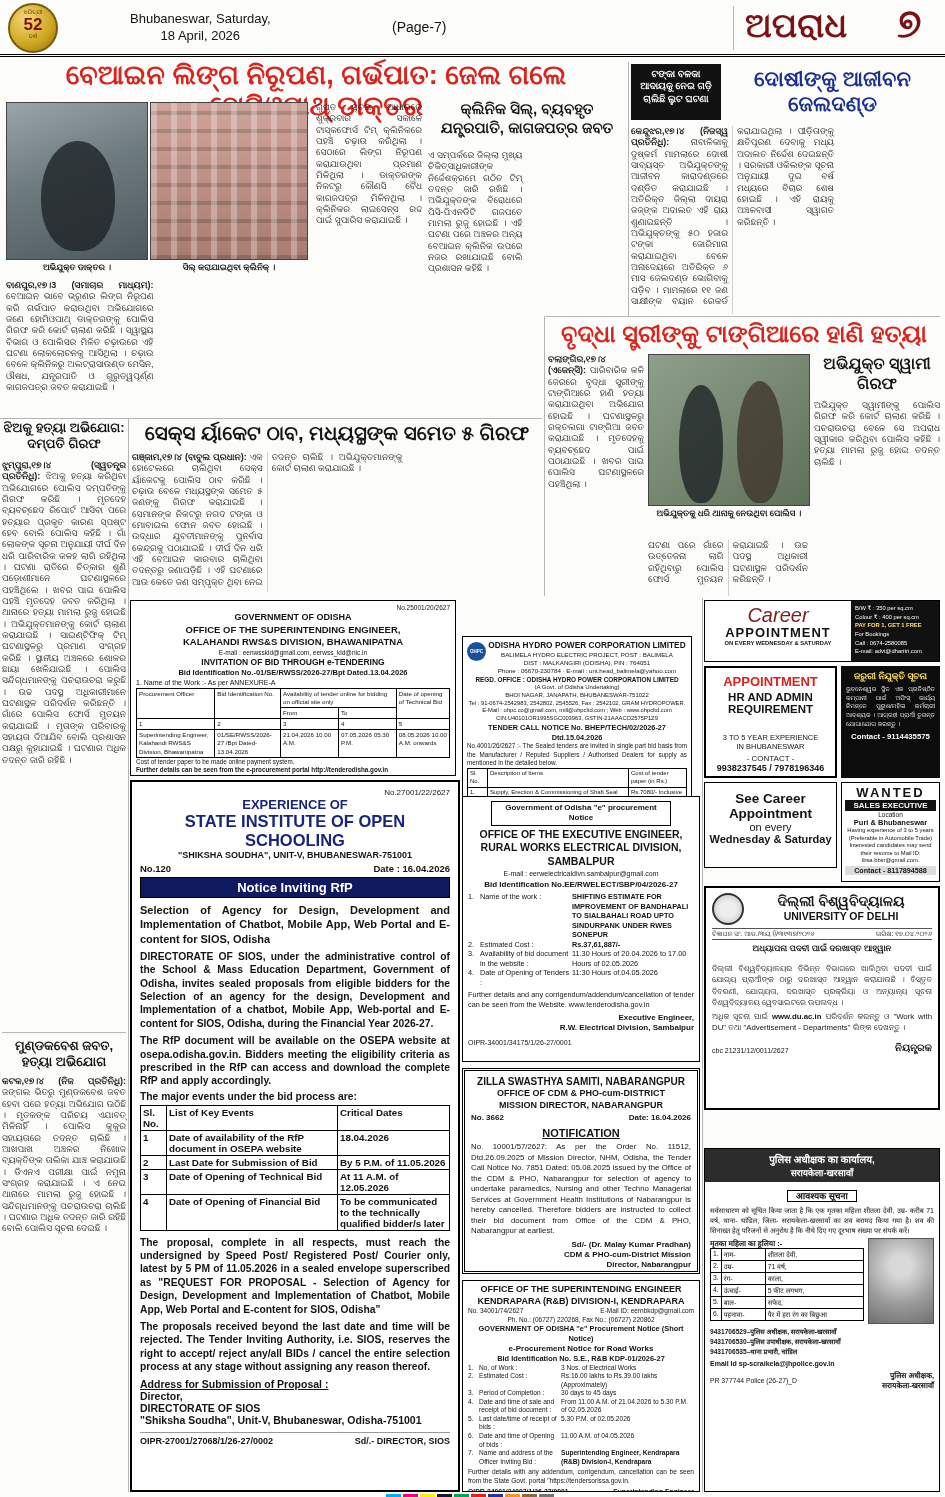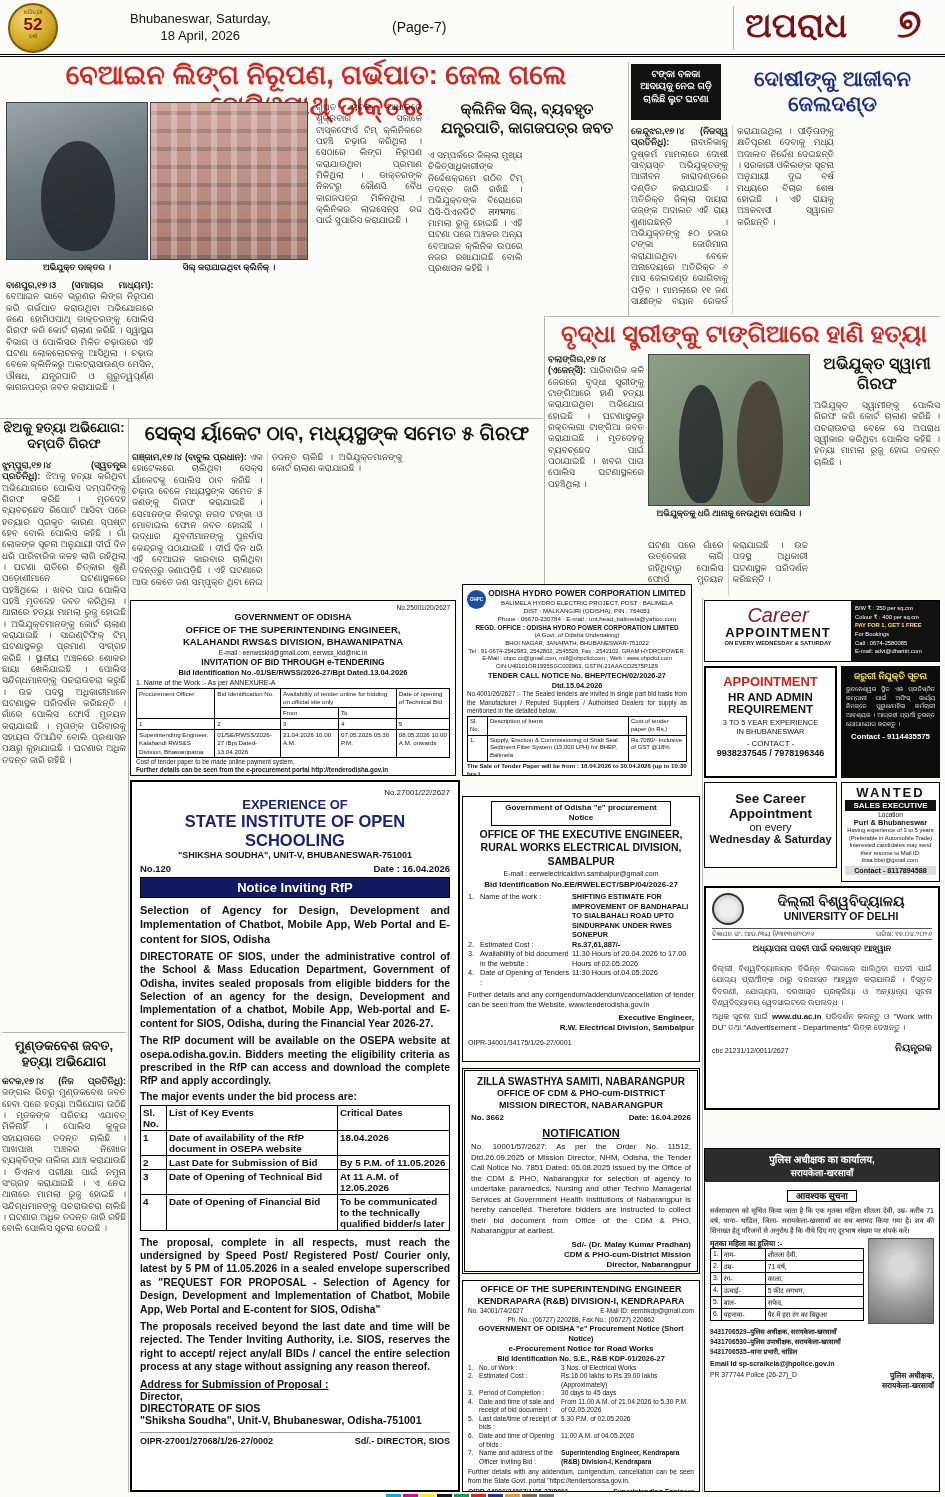--- a/index.html
+++ b/index.html
@@ -64,21 +64,21 @@
 
   <div class="abs art c2" style="left:6px;top:280px;width:304px;height:136px">
     <p><span class="dl">ବାଣପୁର,୧୭।3 (ସମାଚାର ମାଧ୍ୟମ):</span>
        <span>ବେଆଇନ ଭାବେ ଭ୍ରୂଣର ଲିଙ୍ଗ ନିରୂପଣ କରି ଗର୍ଭପାତ କରାଉଥିବା ଅଭିଯୋଗରେ ଜଣେ ହୋମିଓପାଥ୍ ଡାକ୍ତରଙ୍କୁ ପୋଲିସ ଗିରଫ କରି କୋର୍ଟ ଚାଲାଣ କରିଛି । ସ୍ୱାସ୍ଥ୍ୟ ବିଭାଗ ଓ ପୋଲିସର ମିଳିତ ଚଢ଼ାଉରେ ଏହି ଘଟଣା ଲୋକଲୋଚନକୁ ଆସିଥିଲା । ଚଢ଼ାଉ ବେଳେ କ୍ଲିନିକରୁ ଅଲଟ୍ରାସାଉଣ୍ଡ ମେସିନ, ଔଷଧ, ଯନ୍ତ୍ରପାତି ଓ ଗୁରୁତ୍ୱପୂର୍ଣ୍ଣ କାଗଜପତ୍ର ଜବତ କରାଯାଇଛି ।</span></p>
   </div>
   <div class="abs art" style="left:316px;top:102px;width:106px;height:314px">
     <p>ଗୁପ୍ତ ସୂଚନା ଆଧାରରେ ଶୁକ୍ରବାର ସକାଳେ ଟାସ୍କଫୋର୍ସ ଟିମ୍ କ୍ଲିନିକରେ ପହଞ୍ଚି ଚଢ଼ାଉ କରିଥିଲା । ସେଠାରେ ଲିଙ୍ଗ ନିରୂପଣ କରାଯାଉଥିବା ପ୍ରମାଣ ମିଳିଥିଲା । ଡାକ୍ତରଙ୍କ ନିକଟରୁ କୌଣସି ବୈଧ କାଗଜପତ୍ର ମିଳିନଥିଲା । କ୍ଲିନିକର ଲାଇସେନ୍ସ ରଦ୍ଦ ପାଇଁ ସୁପାରିସ କରାଯାଇଛି ।</p>
   </div>
   <div class="abs b ctr" style="left:428px;top:100px;width:198px;height:46px;font-size:15px;line-height:1.25">କ୍ଲିନିକ ସିଲ୍, ବ୍ୟବହୃତ ଯନ୍ତ୍ରପାତି, କାଗଜପତ୍ର ଜବତ</div>
   <div class="abs art c2" style="left:428px;top:150px;width:198px;height:266px">
-    <p>ଏ ସମ୍ପର୍କରେ ଜିଲ୍ଲା ମୁଖ୍ୟ ଚିକିତ୍ସାଧିକାରୀଙ୍କ ନିର୍ଦ୍ଦେଶକ୍ରମେ ଗଠିତ ଟିମ୍ ତଦନ୍ତ ଜାରି ରଖିଛି । ଅଭିଯୁକ୍ତଙ୍କ ବିରୋଧରେ ପିସି-ପିଏନଡିଟି लगभगେ ମାମଲା ରୁଜୁ ହୋଇଛି । ଏହି ଘଟଣା ପରେ ଅଞ୍ଚଳର ଅନ୍ୟ ବେଆଇନ କ୍ଲିନିକ ଉପରେ ନଜର ରଖାଯାଇଛି ବୋଲି ପ୍ରଶାସନ କହିଛି ।</p>
+    <p>ଏ ସମ୍ପର୍କରେ ଜିଲ୍ଲା ମୁଖ୍ୟ ଚିକିତ୍ସାଧିକାରୀଙ୍କ ନିର୍ଦ୍ଦେଶକ୍ରମେ ଗଠିତ ଟିମ୍ ତଦନ୍ତ ଜାରି ରଖିଛି । ଅଭିଯୁକ୍ତଙ୍କ ବିରୋଧରେ ପିସି-ପିଏନଡିଟି ଗଜପତେ ମାମଲା ରୁଜୁ ହୋଇଛି । ଏହି ଘଟଣା ପରେ ଅଞ୍ଚଳର ଅନ୍ୟ ବେଆଇନ କ୍ଲିନିକ ଉପରେ ନଜର ରଖାଯାଇଛି ବୋଲି ପ୍ରଶାସନ କହିଛି ।</p>
   </div>
 
   <div class="abs rule" style="left:628px;top:62px;width:1px;height:254px"></div>
   <div class="abs ctr" style="left:631px;top:64px;width:90px;height:56px;background:#111;color:#fff;font-size:9.5px;font-weight:700;padding:4px 3px;line-height:1.3">ଟଙ୍କା ବଳକା ଆଦାୟକୁ ନେଇ ଗଡ଼ି ଚାଲିଛି ଲୁଟ ଘଟଣା</div>
   <div class="abs hl-navy ctr" style="left:725px;top:66px;width:215px;height:54px;font-size:21px;line-height:1.2">ଦୋଷୀଙ୍କୁ ଆଜୀବନ ଜେଲଦଣ୍ଡ</div>
   <div class="abs art c3" style="left:631px;top:126px;width:309px;height:188px">
     <p><span class="dl">କେନ୍ଦୁଝର,୧୭।୪ (ନିଜସ୍ୱ ପ୍ରତିନିଧି):</span>
        <span>ନାବାଳିକାକୁ ଦୁଷ୍କର୍ମ ମାମଲାରେ ଦୋଷୀ ସାବ୍ୟସ୍ତ ଅଭିଯୁକ୍ତଙ୍କୁ ଆଜୀବନ କାରାଦଣ୍ଡରେ ଦଣ୍ଡିତ କରାଯାଇଛି । ଅତିରିକ୍ତ ଜିଲ୍ଲା ଦାୟରା ଜଜ୍‌ଙ୍କ ଅଦାଲତ ଏହି ରାୟ ଶୁଣାଇଛନ୍ତି । ଅଭିଯୁକ୍ତଙ୍କୁ ୫୦ ହଜାର ଟଙ୍କା ଜୋରିମାନା କରାଯାଇଥିବା ବେଳେ ଅନାଦେୟରେ ଅତିରିକ୍ତ ୬ ମାସ ଜେଲଦଣ୍ଡ ଭୋଗିବାକୁ ପଡ଼ିବ । ମାମଲାରେ ୧୧ ଜଣ ସାକ୍ଷୀଙ୍କ ବୟାନ ରେକର୍ଡ କରାଯାଇଥିଲା । ପୀଡ଼ିତାଙ୍କୁ କ୍ଷତିପୂରଣ ଦେବାକୁ ମଧ୍ୟ ଅଦାଲତ ନିର୍ଦ୍ଦେଶ ଦେଇଛନ୍ତି । ସରକାରୀ ଓକିଲଙ୍କ ସୂଚନା ଅନୁଯାୟୀ ଦୁଇ ବର୍ଷ ମଧ୍ୟରେ ବିଚାର ଶେଷ ହୋଇଛି । ଏହି ରାୟକୁ ଅଞ୍ଚଳବାସୀ ସ୍ୱାଗତ କରିଛନ୍ତି ।</span></p>
   </div>
 
@@ -213,21 +213,21 @@
     <div class="b" style="font-size:10.5px;margin-top:5px;text-decoration:underline">Address for Submission of Proposal :</div>
     <div class="xb" style="font-size:10.5px">Director,</div>
     <div class="xb" style="font-size:10.5px">DIRECTORATE OF SIOS</div>
     <div class="xb" style="font-size:10.5px">"Shiksha Soudha", Unit-V, Bhubaneswar, Odisha-751001</div>
     <div style="display:flex;justify-content:space-between;font-size:9px;font-weight:700;margin-top:6px;border-top:1px solid #999;padding-top:3px">
       <span>OIPR-27001/27068/1/26-27/0002</span>
       <span>Sd/.- DIRECTOR, SIOS</span>
     </div>
   </div>
 
-  <div class="box nbox" style="left:462px;top:584px;width:230px;height:192px;padding:3px 4px">
+  <div class="box nbox" style="left:462px;top:636px;width:230px;height:192px;padding:3px 4px">
     <div style="position:relative">
       <div class="abs ctr" style="left:0;top:2px;width:19px;height:19px;border-radius:50%;background:#1a4f9c;color:#fff;font-size:4.5px;line-height:19px;font-weight:700">OHPC</div>
       <div class="ctr b" style="font-size:8.3px;padding-left:20px">ODISHA HYDRO POWER CORPORATION LIMITED</div>
       <div class="ctr" style="font-size:6.2px;padding-left:20px">BALIMELA HYDRO ELECTRIC PROJECT, POST : BALIMELA</div>
       <div class="ctr" style="font-size:6.2px;padding-left:20px">DIST : MALKANGIRI (ODISHA), PIN : 764051</div>
       <div class="ctr" style="font-size:6.2px;padding-left:20px"><span>Phone : 06670-230784</span> · <span>E-mail : unt.head_balimela@yahoo.com</span></div>
     </div>
     <div class="ctr b" style="font-size:6.4px;margin-top:1px">REGD. OFFICE : ODISHA HYDRO POWER CORPORATION LIMITED</div>
     <div class="ctr" style="font-size:6px">(A Govt. of Odisha Undertaking)</div>
     <div class="ctr" style="font-size:6px">BHOI NAGAR, JANAPATH, BHUBANESWAR-751022</div>
@@ -371,21 +371,21 @@
       <div>For Bookings</div>
       <div>Call : 0674-2580085</div>
       <div>E-mail: advt@dharitri.com</div>
     </div>
   </div>
 
   <div class="box ctr" style="left:704px;top:666px;width:133px;height:112px;border-width:2px;padding-top:6px">
     <div style="font-size:13px;font-weight:800;color:#d9231d">APPOINTMENT</div>
     <div class="xb" style="font-size:11.5px;margin-top:2px">HR AND ADMIN</div>
     <div class="xb" style="font-size:11.5px">REQUIREMENT</div>
-    <div style="font-size:7.5px;margin-top:3px">3 TO 5 YEAR EXPERIENCE</div>
+    <div style="font-size:7.5px;margin-top:18px">3 TO 5 YEAR EXPERIENCE</div>
     <div style="font-size:7.5px">IN BHUBANESWAR</div>
     <div style="font-size:8px;margin-top:3px">- CONTACT -</div>
     <div class="b" style="font-size:9px">9938237545 / 7978196346</div>
   </div>
 
   <div class="box ctr" style="left:841px;top:666px;width:99px;height:112px;background:#0c0c0c;color:#fff;border-color:#0c0c0c;padding:4px 4px">
     <div class="b" style="font-size:9px;color:#ffe25a">ଜରୁରୀ ନିଯୁକ୍ତି ସୂଚନା</div>
     <div class="j" style="font-size:6.2px;margin-top:3px;line-height:1.4">ଭୁବନେଶ୍ୱର ସ୍ଥିତ ଏକ ପ୍ରତିଷ୍ଠିତ କମ୍ପାନୀ ପାଇଁ ଅଫିସ୍ କାର୍ଯ୍ୟ ନିମନ୍ତେ ପୁରୁଷ/ମହିଳା କର୍ମଚାରୀ ଆବଶ୍ୟକ । ଆଗ୍ରହୀ ପ୍ରାର୍ଥୀ ତୁରନ୍ତ ଯୋଗାଯୋଗ କରନ୍ତୁ ।</div>
     <div class="b" style="font-size:7.8px;margin-top:4px">Contact - 9114435575</div>
   </div>
@@ -476,21 +476,21 @@
           </table>
       </div>
       <div style="width:66px;height:86px;border:1px solid #555;background:radial-gradient(circle at 50% 32%,#d9d9d9 16%,#9c9c9c 58%,#6f6f6f)"></div>
     </div>
     <div style="padding:3px 5px;font-size:6.6px;font-weight:700;line-height:1.5">
       <div>9431706529–पुलिस अधीक्षक, सरायकेला-खरसावाँ</div>
       <div>9431706530–पुलिस उपाधीक्षक, सरायकेला-खरसावाँ</div>
       <div>9431706535–थाना प्रभारी, चांडिल</div>
     </div>
     <div class="b" style="font-size:7px;padding:0 5px">Email Id sp-scraikela@jhpolice.gov.in</div>
-    <div style="display:flex;justify-content:space-between;align-items:flex-start;padding:4px 5px 0">
+    <div style="display:flex;justify-content:space-between;align-items:center;padding:4px 5px 0">
       <span style="font-size:6.8px">PR 377744 Police (26-27)_D</span>
       <span class="rt b" style="font-size:7.5px;line-height:1.3"><span>पुलिस अधीक्षक,</span><br><span>सरायकेला-खरसावाँ</span></span>
     </div>
   </div>
 
   <div class="abs" style="left:386px;top:1488px;height:8px"><span style="display: inline-block; width: 15px; height: 8px; margin-right: 2px; background: rgb(0, 174, 239);"></span><span style="display: inline-block; width: 15px; height: 8px; margin-right: 2px; background: rgb(236, 0, 140);"></span><span style="display: inline-block; width: 15px; height: 8px; margin-right: 2px; background: rgb(255, 242, 0);"></span><span style="display: inline-block; width: 15px; height: 8px; margin-right: 2px; background: rgb(26, 26, 26);"></span><span style="display: inline-block; width: 15px; height: 8px; margin-right: 2px; background: rgb(0, 166, 81);"></span><span style="display: inline-block; width: 15px; height: 8px; margin-right: 2px; background: rgb(237, 28, 36);"></span><span style="display: inline-block; width: 15px; height: 8px; margin-right: 2px; background: rgb(46, 49, 146);"></span><span style="display: inline-block; width: 15px; height: 8px; margin-right: 2px; background: rgb(247, 148, 29);"></span><span style="display: inline-block; width: 15px; height: 8px; margin-right: 2px; background: rgb(138, 109, 59);"></span><span style="display: inline-block; width: 15px; height: 8px; margin-right: 2px; background: rgb(119, 119, 119);"></span></div>
 
 </div>
 
 </body></html>

